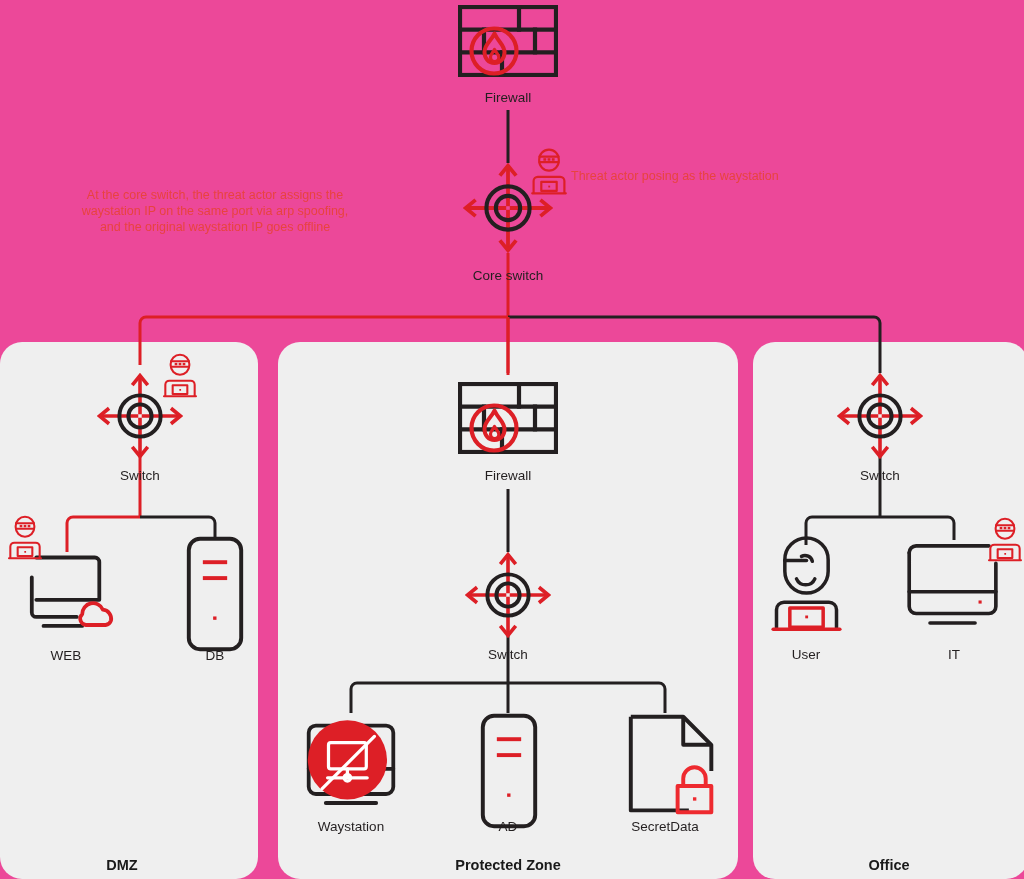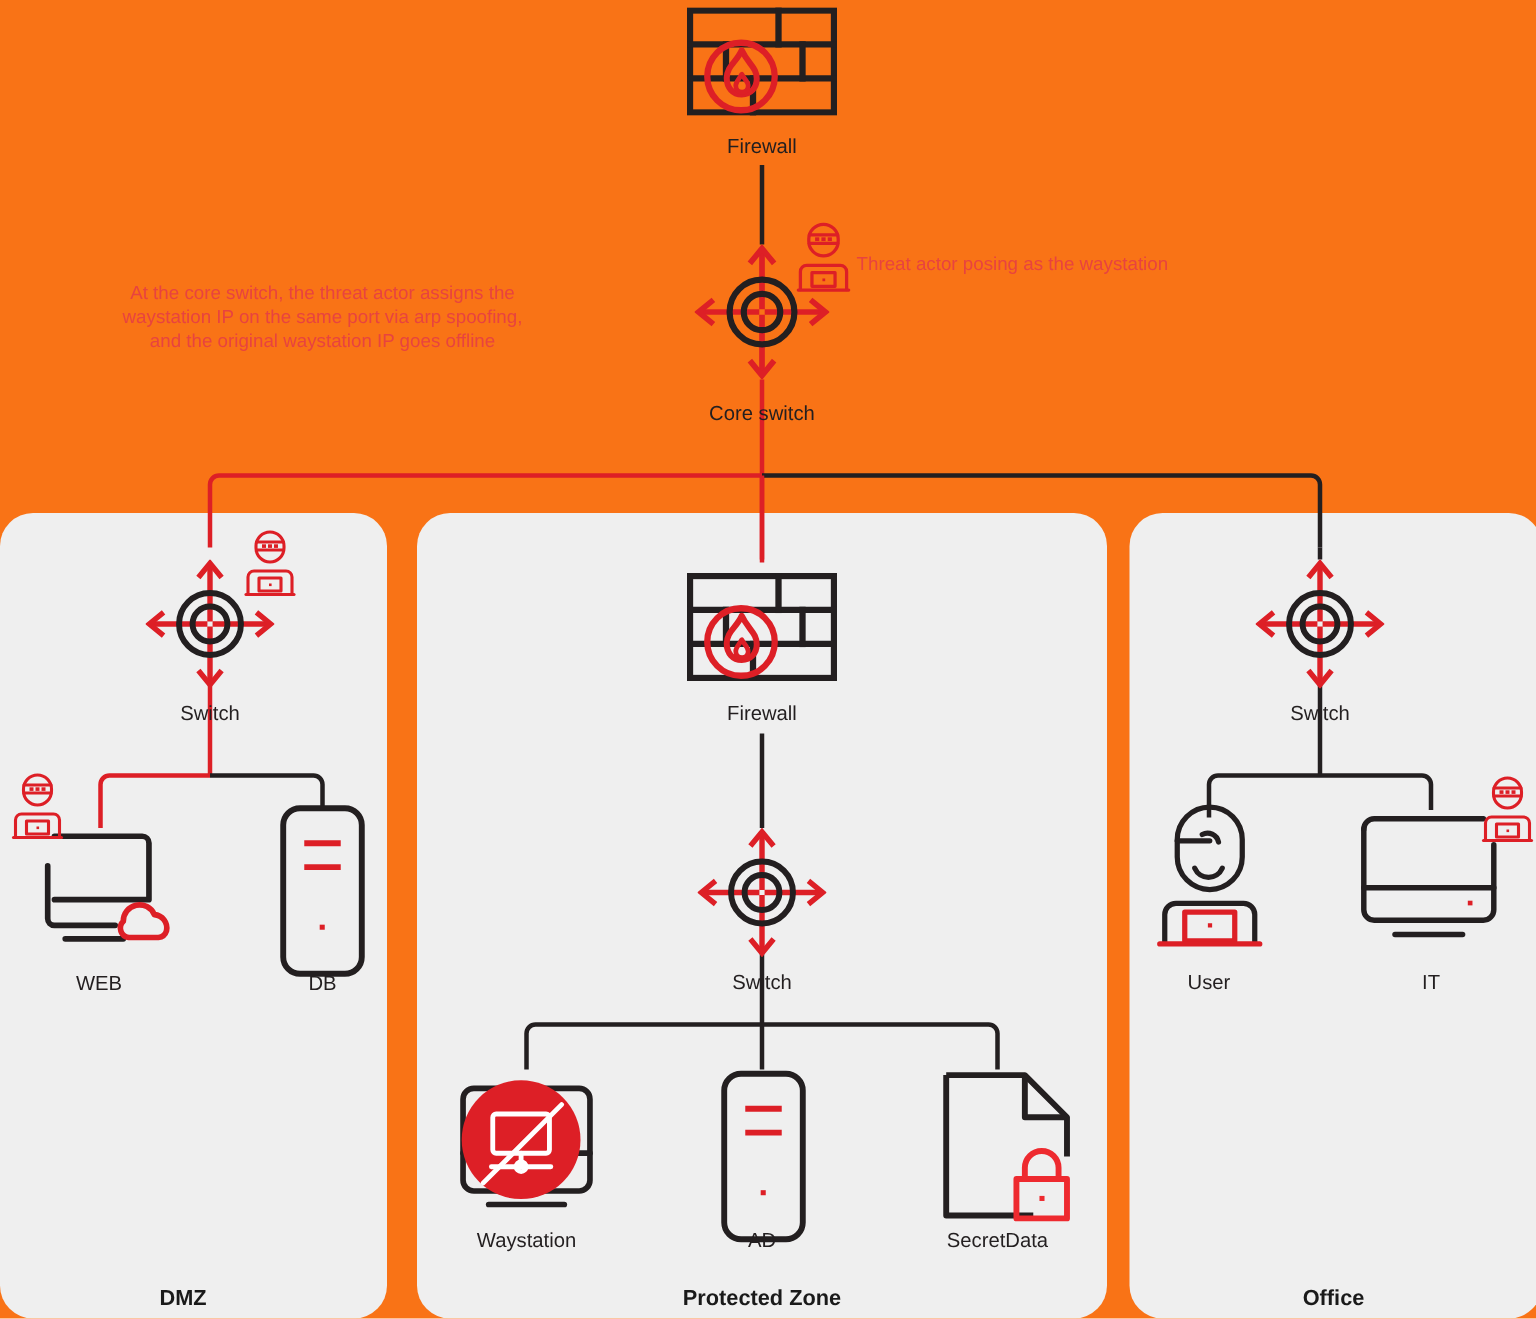--- a/index.html
+++ b/index.html
@@ -7,21 +7,21 @@
     padding: 0;
     background: #ffffff;
   }
   body {
     font-family: "Liberation Sans", sans-serif;
   }
   #diagram-root {
     position: relative;
     width: 1024px;
     height: 879px;
-    background: #f97316;
+    background: #ec4899;
     overflow: hidden;
   }
   #diagram-svg {
     position: absolute;
     left: 0;
     top: 0;
     width: 1024px;
     height: 879px;
   }
   .zone-label {

